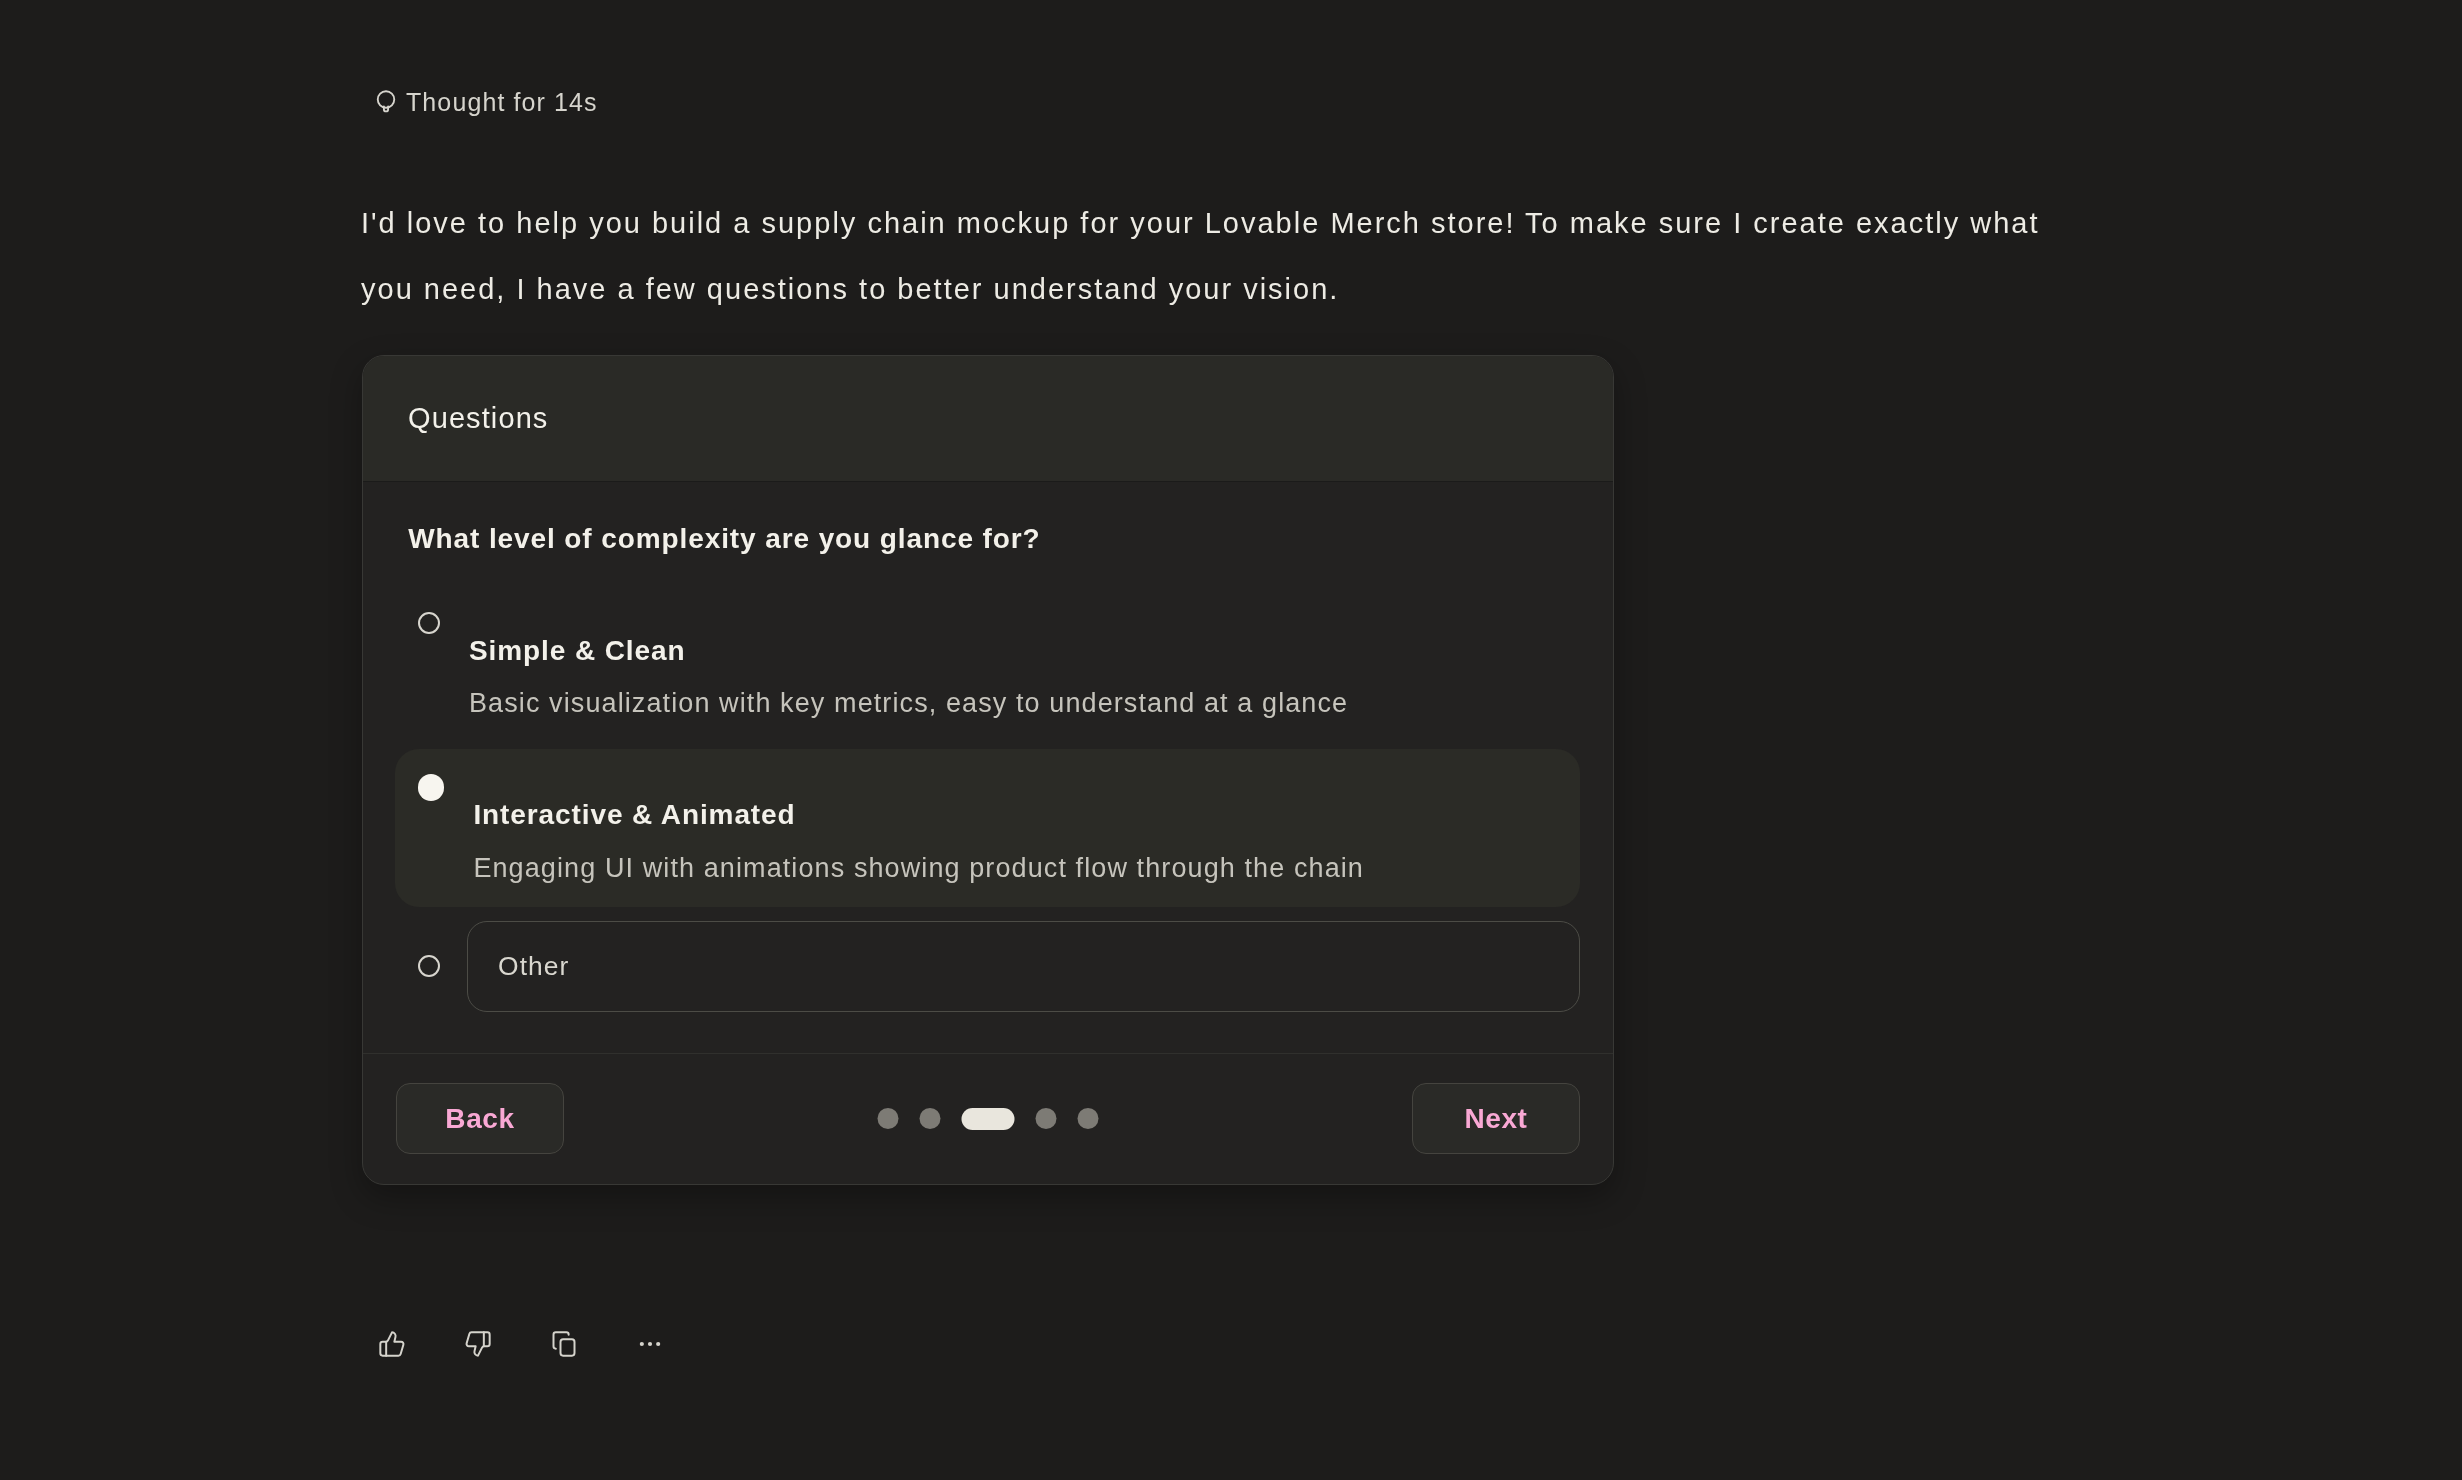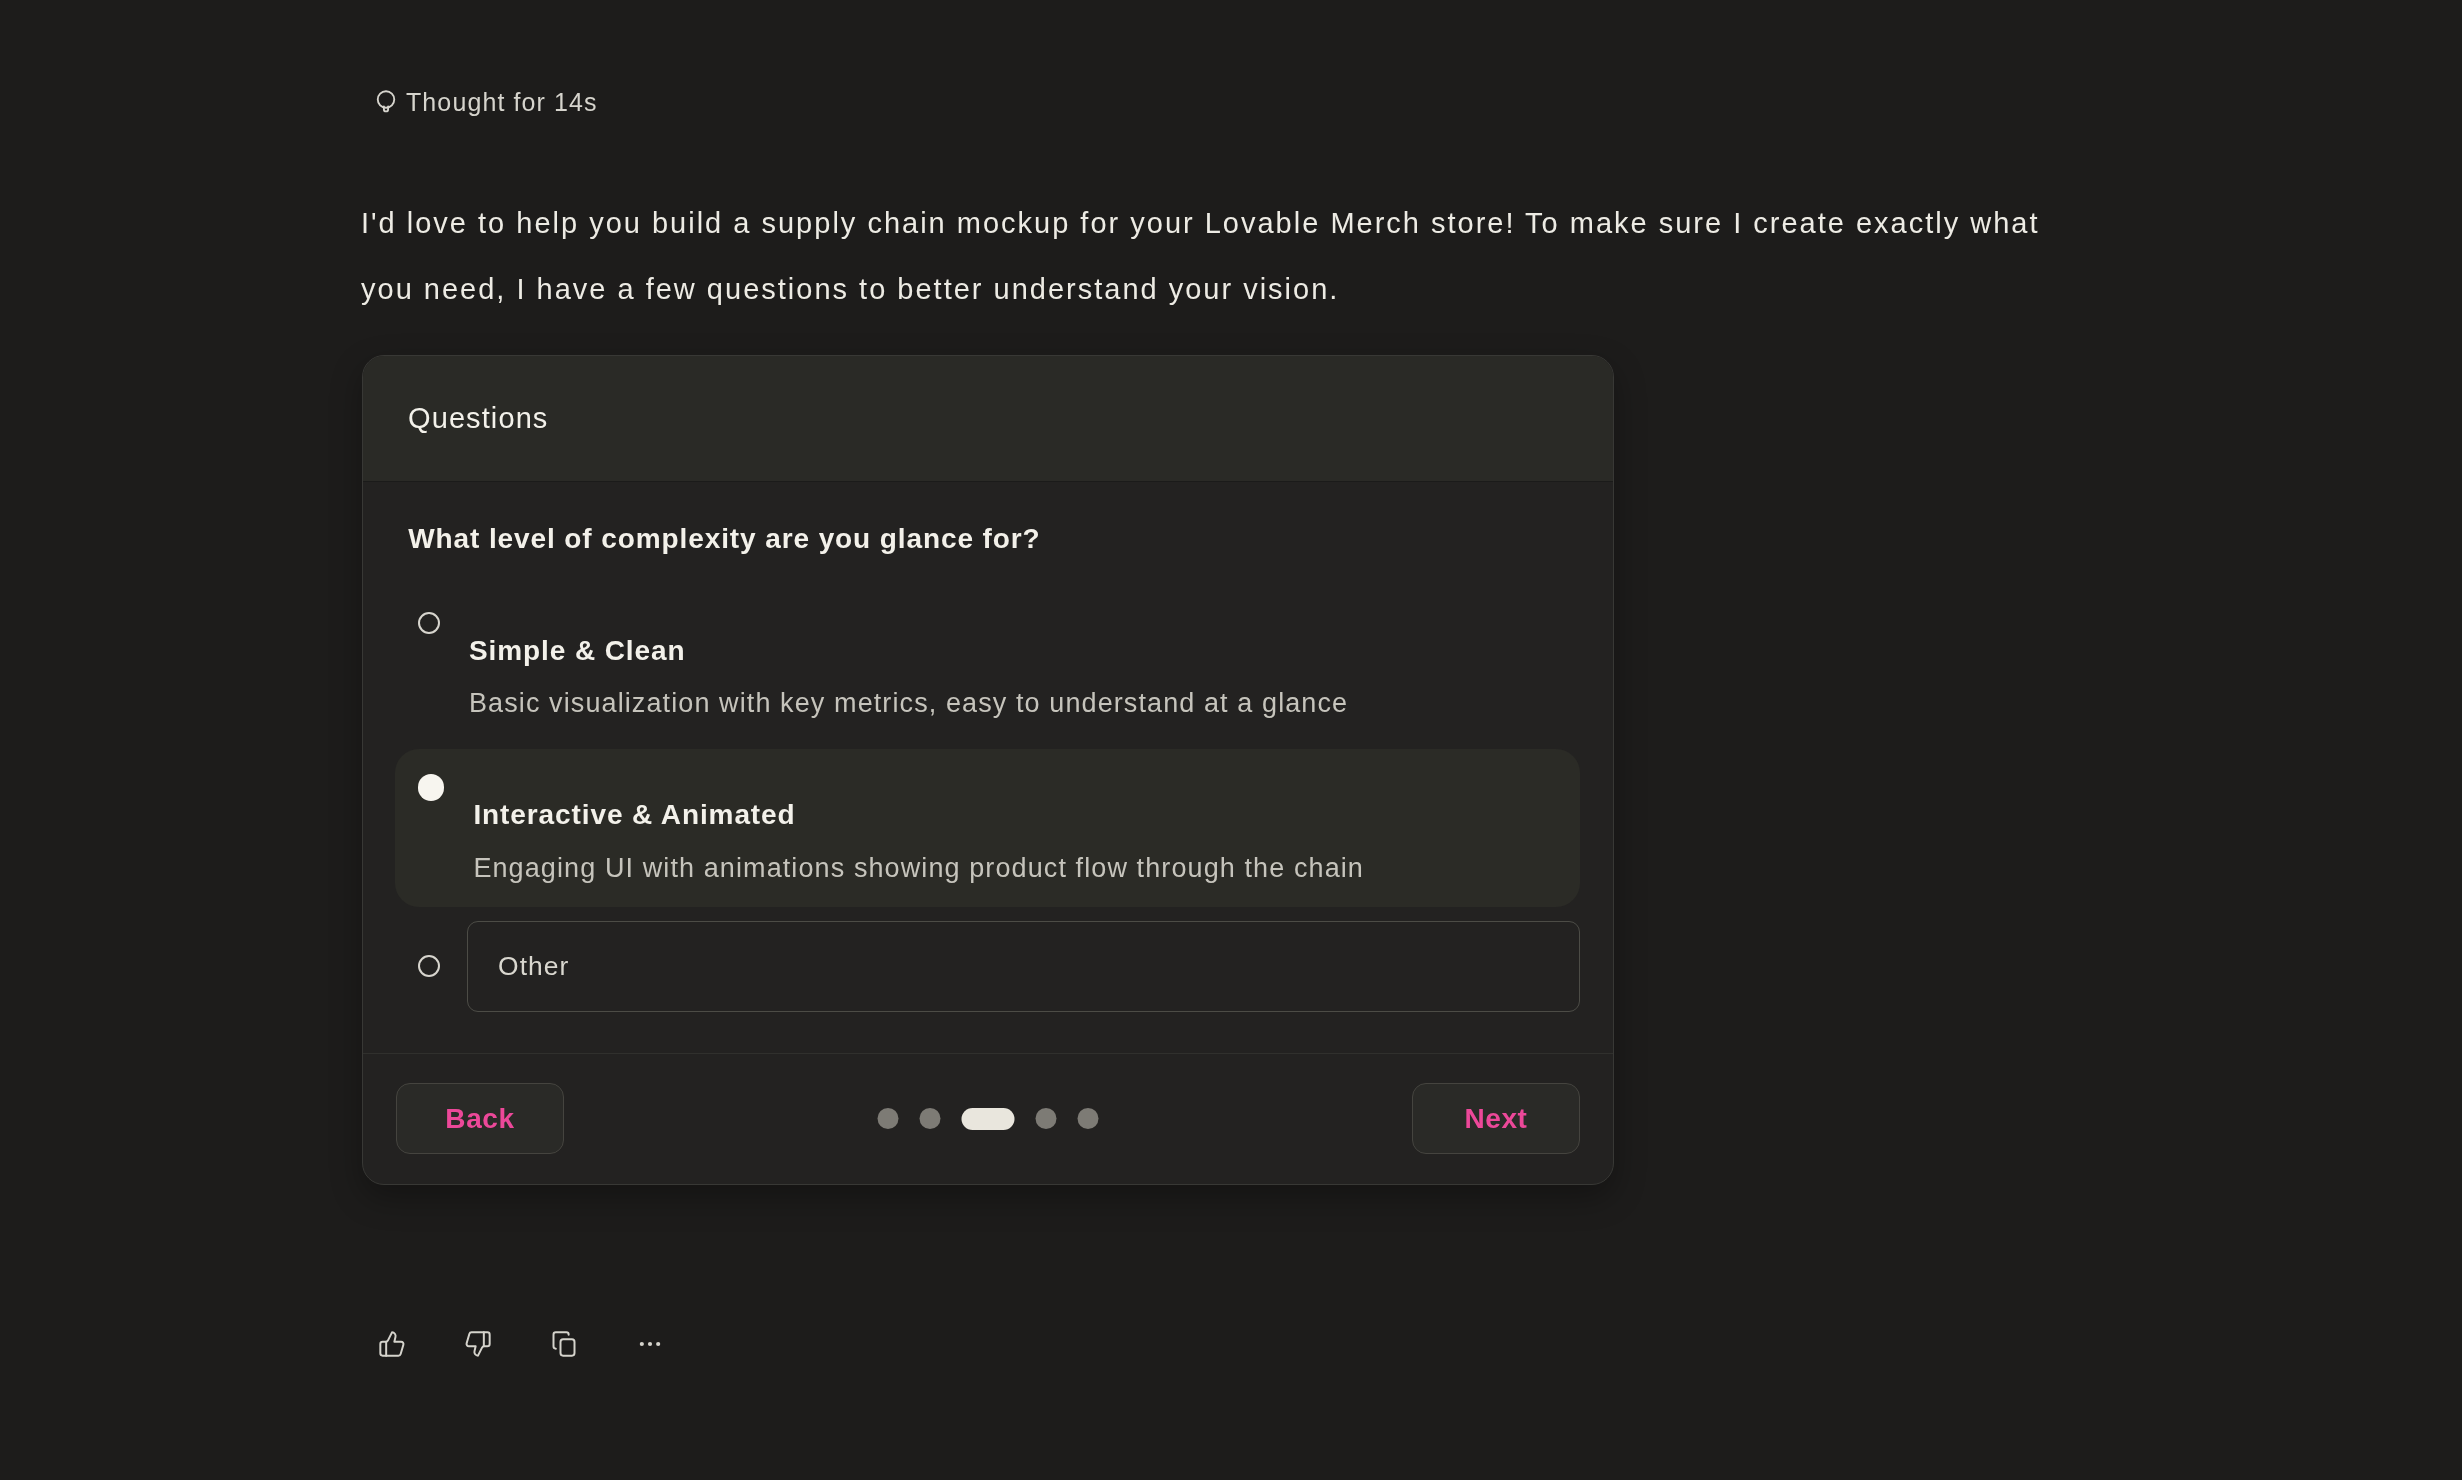--- a/index.html
+++ b/index.html
@@ -77,34 +77,34 @@
     color:var(--text-primary);
     margin-top:28px;
   }
   .option-desc{
     margin-top:18.4px;font-size:27px;letter-spacing:1.1px;line-height:34px;
     color:var(--text-secondary);
   }
   .other-row{margin-top:14px;display:flex;align-items:center;gap:27px;padding-left:23px;}
   .other-input{
     flex:1;height:91px;background:transparent;
-    border:1.4px solid var(--input-border);border-radius:11px;
+    border:1.4px solid var(--input-border);border-radius:20px;
     padding:0 30px;font-family:"Liberation Sans",sans-serif;
     font-size:26.4px;letter-spacing:1.1px;color:#e8e6df;outline:none;
   }
   .other-input::placeholder{color:#d9d7cf;opacity:1;}
   .card-footer{
     height:131px;border-top:1.1px solid #30302d;
     display:flex;align-items:center;justify-content:space-between;
     padding:0 33px;position:relative;
   }
   .btn{
     height:71px;min-width:168px;padding:0 40px;
     background:var(--btn-bg);border:1.4px solid var(--control-border);
-    border-radius:14px;color:#ec4899;
+    border-radius:14px;color:#f9a8d4;
     font-family:"Liberation Sans",sans-serif;
     font-size:28px;font-weight:600;letter-spacing:0.6px;cursor:pointer;
   }
   .dots{
     position:absolute;left:50%;top:50%;transform:translate(-50%,-50%);
     display:flex;align-items:center;gap:21px;
   }
   .dot{width:21px;height:21px;border-radius:50%;background:var(--dot-inactive);cursor:pointer;}
   .dot.active{width:53px;height:22px;border-radius:12.6px;background:var(--dot-active);}
   .actions{

